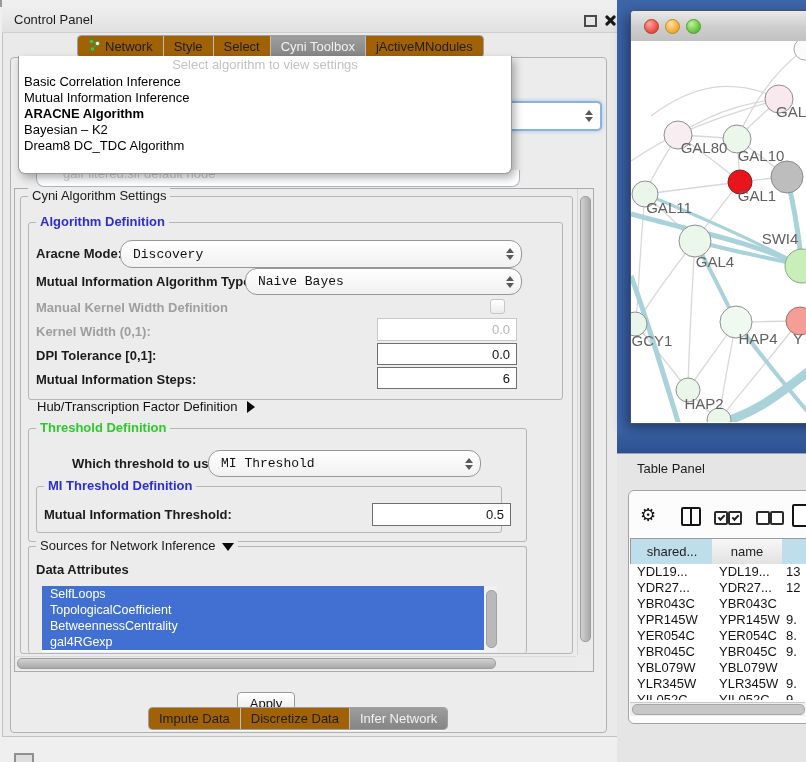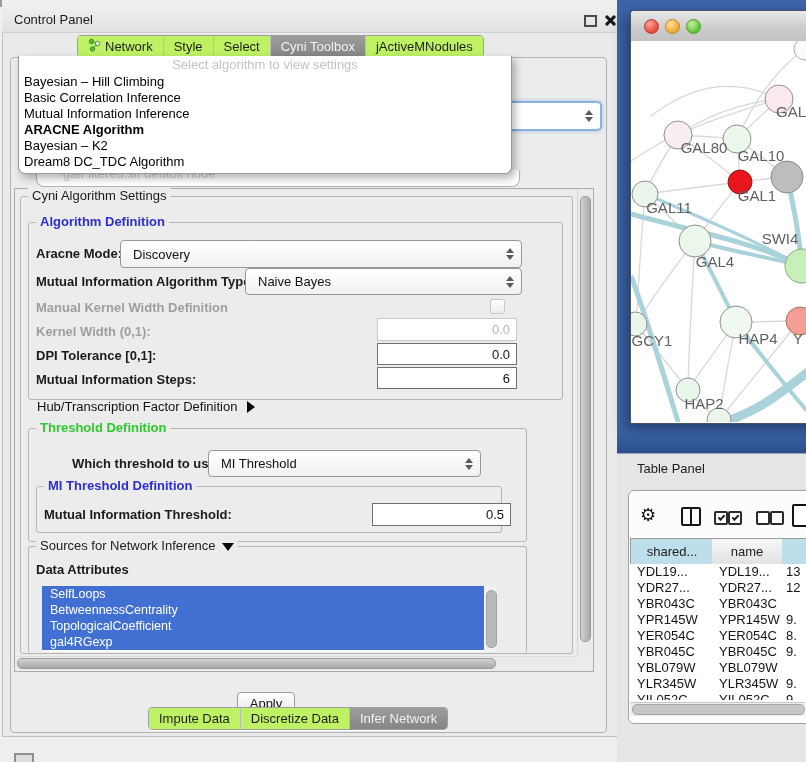--- a/index.html
+++ b/index.html
@@ -18,21 +18,21 @@
       background:#181818;border-radius:1px;}
   .closeic::before{transform:rotate(45deg);}  .closeic::after{transform:rotate(-45deg);}
 
   .contentframe{left:10px;top:57px;width:595px;height:674px;border:1px solid #b2b2b2;
                 border-radius:4px;background:#ececec;}
 
   
   .segbar{display:flex;border:1px solid #9f9f9f;border-radius:4px;overflow:hidden;
           background:#fdfdfd;z-index:12;height:21px;box-shadow:0 1px 0 rgba(255,255,255,.8);}
   .seg{display:flex;align-items:center;gap:4px;padding:0 10px;border-right:1px solid #bdbdbd;
-       background:#bef264;color:#1e1e1e;white-space:nowrap;}
+       background:#a16207;color:#1e1e1e;white-space:nowrap;}
   .seg:last-child{border-right:none;}
   .seg.sel{background:linear-gradient(#9d9d9d,#858585);color:#f2f2f2;}
   #top-tabs{left:77px;top:35px;}
   #bottom-tabs{left:148px;top:707px;}
 
   
   .focuscombo{left:505px;top:101px;width:93px;height:26px;background:#fff;border:2px solid #8bb1dd;
               border-radius:5px;box-shadow:0 0 4px #9dc0e8;z-index:4;}
   
   .sliver{left:36px;top:170px;width:482px;height:16px;background:#fff;border:1px solid #aab6c2;
@@ -63,22 +63,22 @@
   .gl.green{color:#2dc92d;font-weight:bold;}
   #gb-main{left:20px;top:196px;width:551px;height:456px;}
   #gb-alg{left:28px;top:222px;width:497px;height:176px;padding-left:36px;}
   #gb-thresh{left:28px;top:428px;width:497px;height:112px;}
   #gb-mi{left:36px;top:486px;width:464px;height:45px;}
   #gb-src{left:28px;top:546px;width:497px;height:106px;border-bottom:none;}
 
   .flabel{font-weight:bold;color:#1b1b1b;white-space:nowrap;}
   .flabel.gray{color:#9e9e9e;}
 
-  .combo{background:linear-gradient(#ffffff,#f1f1f1);border:1px solid #979797;border-radius:4px;
-         display:flex;align-items:center;padding-left:12px;color:#111;}
+  .combo{background:linear-gradient(#ffffff,#f1f1f1);border:1px solid #979797;border-radius:12px;
+         display:flex;align-items:center;padding-left:12px;color:#111;font-family:Liberation Mono, monospace;}
   .arrows{position:absolute;right:7px;top:50%;transform:translateY(-50%);display:flex;
           flex-direction:column;gap:2px;}
   .aup{width:0;height:0;border-left:4px solid transparent;border-right:4px solid transparent;
        border-bottom:5px solid #5a5a5a;}
   .adn{width:0;height:0;border-left:4px solid transparent;border-right:4px solid transparent;
        border-top:5px solid #5a5a5a;}
 
   .tin{background:#fff;border:1px solid #6f6f6f;display:flex;align-items:center;
        justify-content:flex-end;padding:0 6px;color:#111;}
   .tin.dis{border-color:#c8c8c8;color:#b5b5b5;}
@@ -191,21 +191,20 @@
       </span>
   </div>
 
   <div class="abs sliver">
     <span>galFiltered.sif default node</span>
   </div>
 
   <div class="abs popup">
     <div class="pholder">Select algorithm to view settings</div>
     <div id="popup-items">
-        <div class="pitem">Bayesian – Hill Climbing</div>
         <div class="pitem">Basic Correlation Inference</div>
         <div class="pitem">Mutual Information Inference</div>
         <div class="pitem b">ARACNE Algorithm</div>
         <div class="pitem">Bayesian – K2</div>
         <div class="pitem">Dream8 DC_TDC Algorithm</div>
       </div>
   </div>
 
   <div class="abs scrollpane"></div>
   <div class="abs vtrack"></div>
@@ -281,22 +280,22 @@
   </div>
 
   <div class="abs gb" id="gb-src">
     <span class="gl">
       <span>Sources for Network Inference</span><span class="tri-down"></span>
     </span>
   </div>
   <span class="abs flabel" style="left:36px;top:562px;">Data Attributes</span>
   <div class="abs" id="attr-list">
       <div class="attr">SelfLoops</div>
+      <div class="attr">TopologicalCoefficient</div>
       <div class="attr">BetweennessCentrality</div>
-      <div class="attr">TopologicalCoefficient</div>
       <div class="attr">gal4RGexp</div>
     </div>
   <div class="abs lvtrack"></div>
   <div class="abs lvthumb"></div>
 
   <div class="abs btn" id="apply-btn">
     <span>Apply</span>
   </div>
 
   <div class="abs segbar" id="bottom-tabs">

